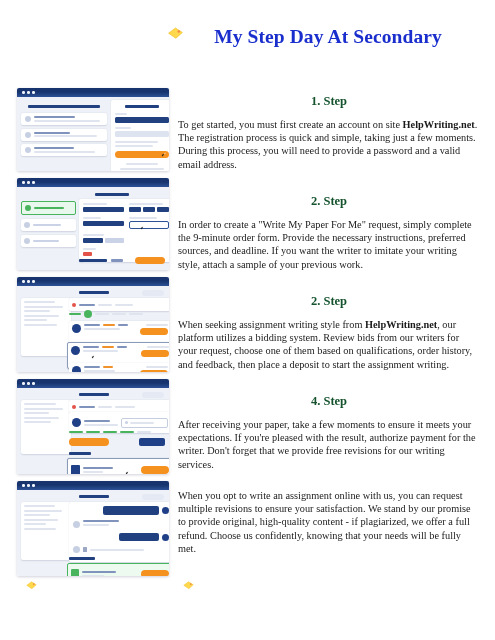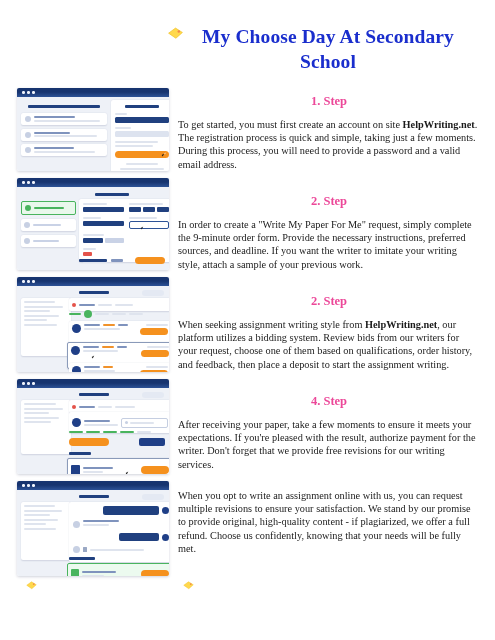--- a/index.html
+++ b/index.html
@@ -54,21 +54,21 @@
     width: 302px;
   }
   .step-block {
     position: relative;
   }
   .step-heading {
     text-align: center;
     font-family: "Liberation Serif", serif;
     font-weight: bold;
     font-size: 12.5px;
-    color: #ec4899;
+    color: #14532d;
     margin: 0 0 9px 0;
   }
   .step-body {
     font-family: "Liberation Serif", serif;
     font-size: 10.3px;
     line-height: 13.2px;
     color: #1b1b1b;
     text-align: left;
     margin: 0;
   }
@@ -183,22 +183,21 @@
 </head>
 <body>
 
 <div class="page">
 
   <div class="title-block">
     <svg class="title-tag-icon" viewBox="0 0 24 22">
       <path d="M2.5 8.5 L12 1.5 L21.5 7.5 L12.5 15.5 Z" fill="#ffd84d" stroke="#f0c020" stroke-width="0.9" stroke-linejoin="round"></path>
       <circle cx="16.5" cy="6.2" r="1.7" fill="#f2884a"></circle>
     </svg>
-    <div class="title-text">My Choose Day At Secondary</div>
-    <div class="title-text">School</div>
+    <div class="title-text">My Step Day At Secondary</div>
   </div>
 
   <div class="shots-col">
 
     <div class="shot" style="height:83px;">
       <div class="shot-bar">
         <span class="dot"></span>
         <span class="dot"></span>
         <span class="dot"></span>
       </div>

